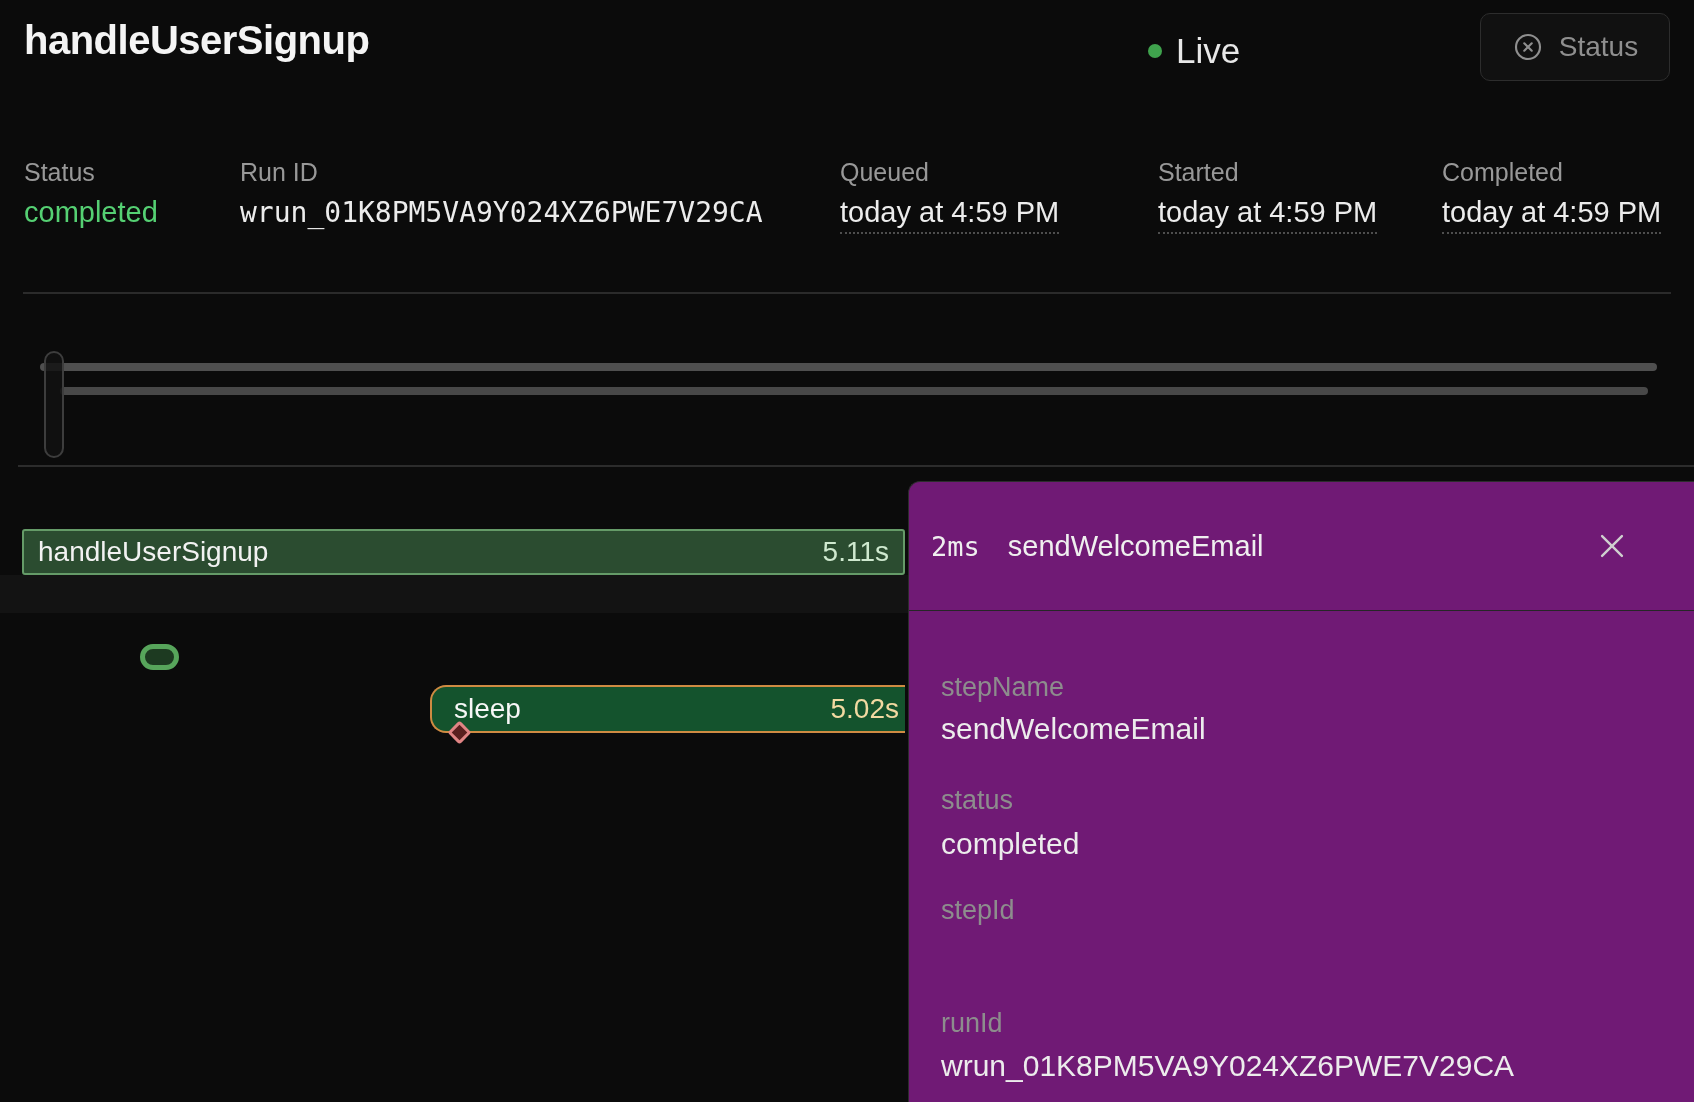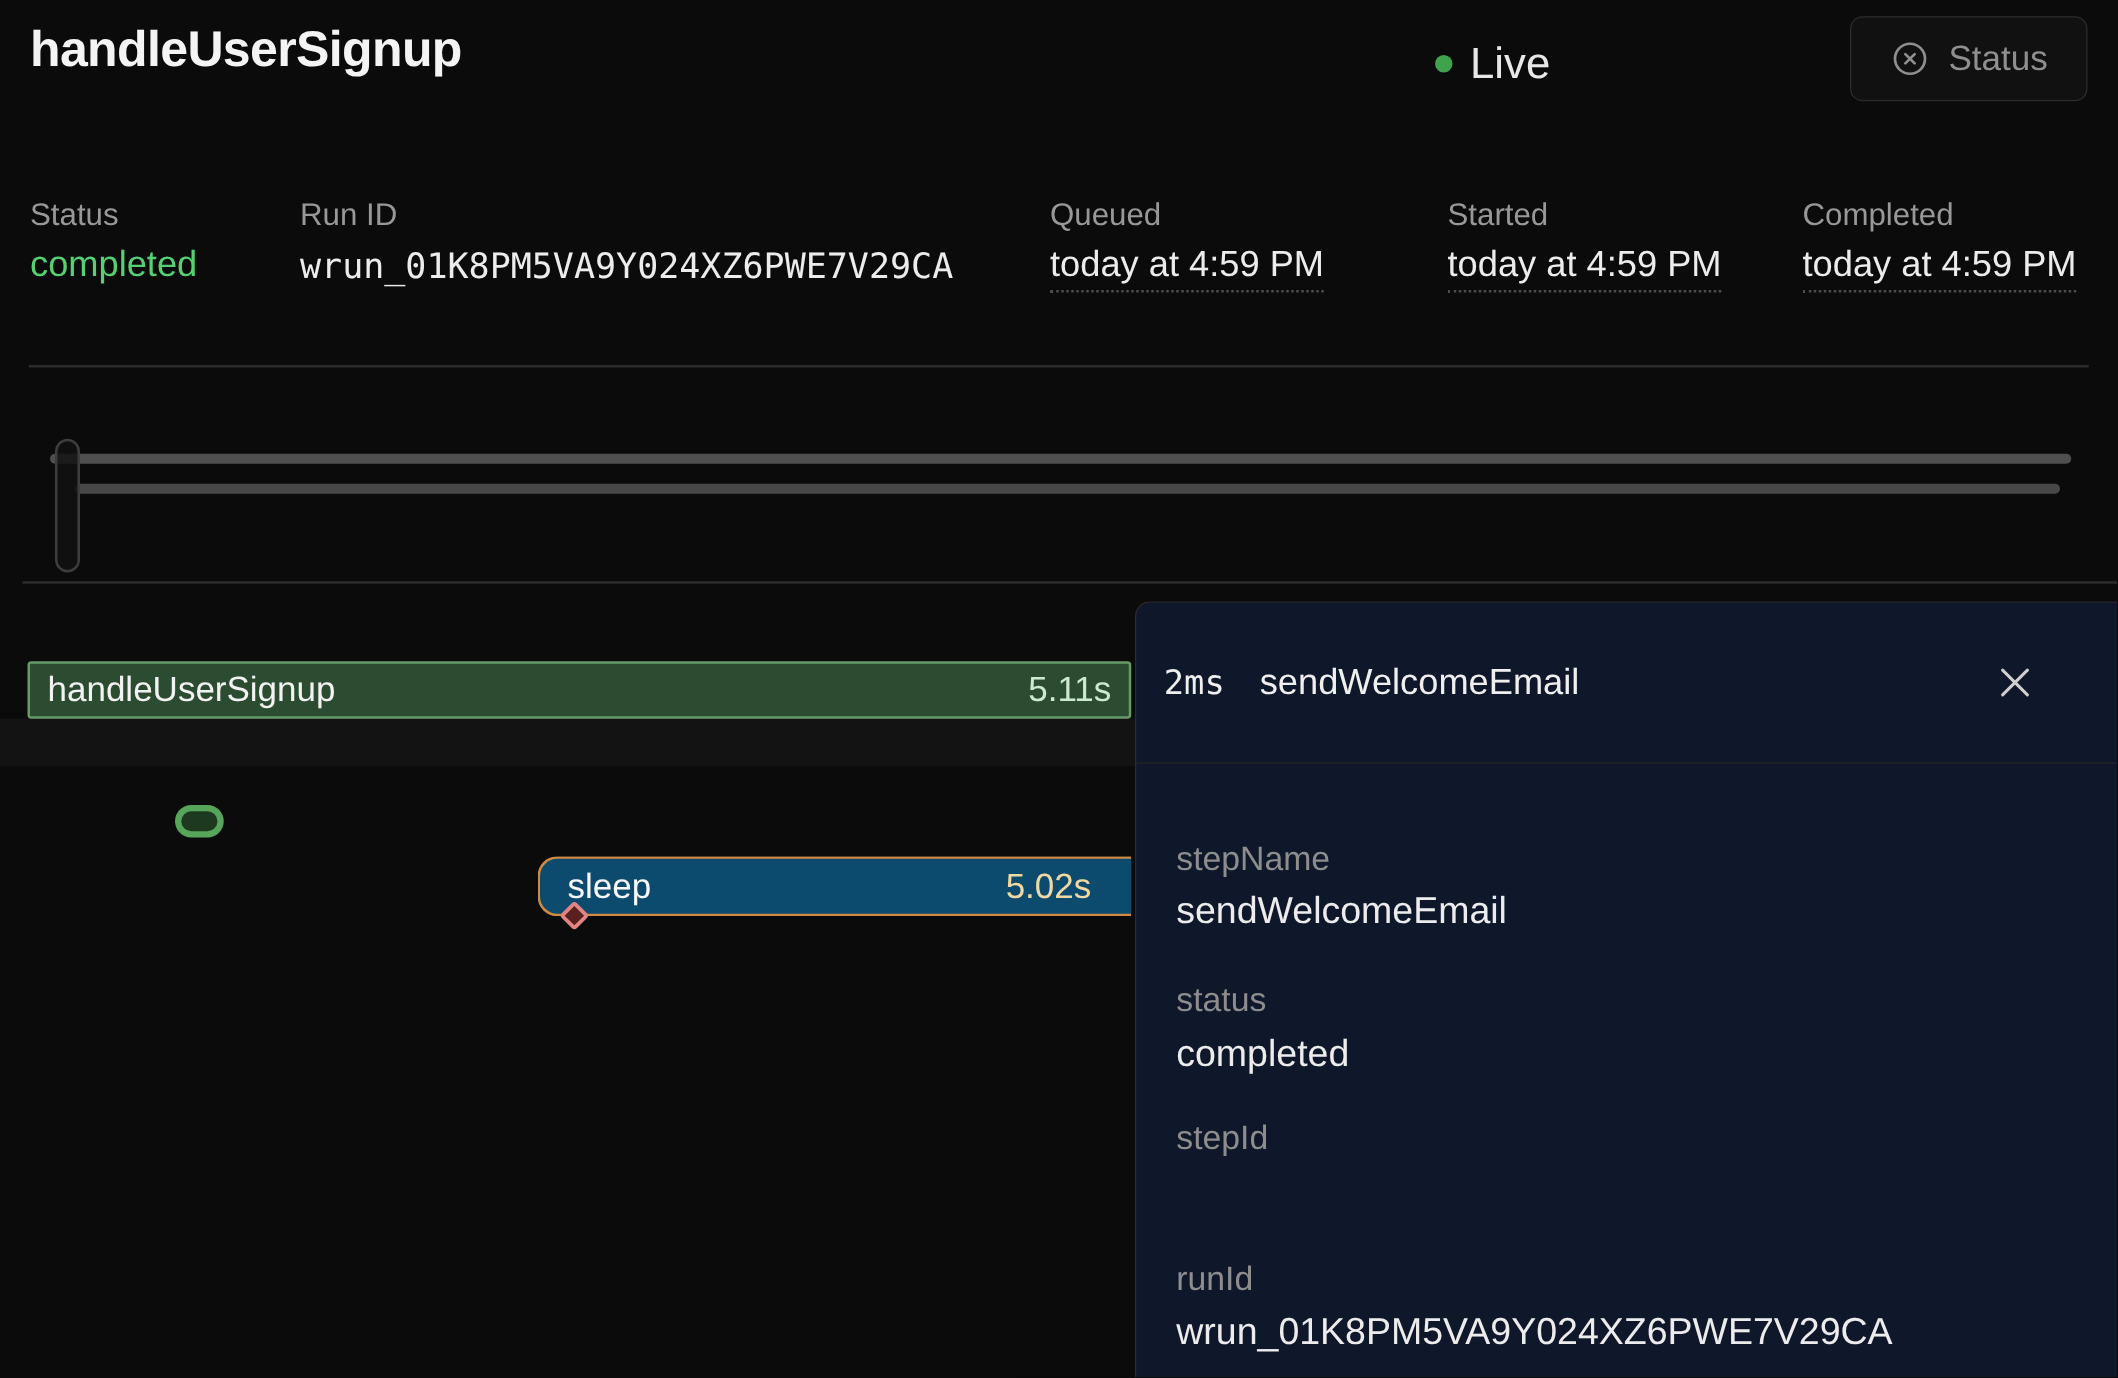--- a/index.html
+++ b/index.html
@@ -43,32 +43,32 @@
 
   
   .trace-bar{box-sizing:border-box;display:flex;align-items:center;justify-content:space-between;
              font-size:28px;cursor:pointer;}
   .fn-bar{left:22px;top:529px;width:883px;height:46px;background:#2b4c30;
           border:2px solid #659b68;border-radius:3px;padding:0 14px 0 14px;}
   .fn-bar .bar-label{color:#f2f2f2;}
   .fn-bar .bar-duration{color:#cfe9cf;}
   .step-pill{left:140px;top:644px;width:39px;height:26px;box-sizing:border-box;
              border:5px solid #57a55b;border-radius:13px;background:#1d3a21;cursor:pointer;}
-  .sleep-bar{left:430px;top:685px;width:475px;height:48px;background:#0c4a6e;
+  .sleep-bar{left:430px;top:685px;width:475px;height:48px;background:#14532d;
              border:2px solid #cf8b42;border-right:none;border-radius:16px 0 0 16px;
-             padding:0 32px 0 22px;}
+             padding:0 6px 0 22px;}
   .sleep-bar .bar-label{color:#f7f7f7;}
   .sleep-bar .bar-duration{color:#f2d9a1;}
   .sleep-diamond{left:451px;top:724px;width:17px;height:17px;box-sizing:border-box;
                  background:#5a1f1f;border:3px solid #e08484;border-radius:3px;
                  transform:rotate(45deg);}
 
   
   .step-panel{left:908px;top:481px;width:786px;height:621px;box-sizing:border-box;
-              background:#0f172a;border-left:1px solid #2c2c2c;border-top:1px solid #2c2c2c;
+              background:#701a75;border-left:1px solid #2c2c2c;border-top:1px solid #2c2c2c;
               border-top-left-radius:12px;}
   .panel-header{position:absolute;left:0;top:0;width:100%;height:128px;
                 display:flex;align-items:center;padding-left:22px;box-sizing:border-box;}
   .panel-duration{font-family:"DejaVu Sans Mono",monospace;font-size:27px;color:#efefef;}
   .panel-title{font-size:29px;color:#efefef;margin-left:28px;}
   .panel-close{position:absolute;right:64px;top:47px;width:36px;height:36px;
                display:flex;align-items:center;justify-content:center;cursor:pointer;background:none;border:none;padding:0;}
   .panel-divider{position:absolute;left:0;top:128px;width:100%;height:1px;background:#262626;}
   .field-label{position:absolute;left:32px;font-size:27px;color:#8d8d8d;}
   .field-value{position:absolute;left:32px;font-size:30px;color:#ececec;white-space:nowrap;}

